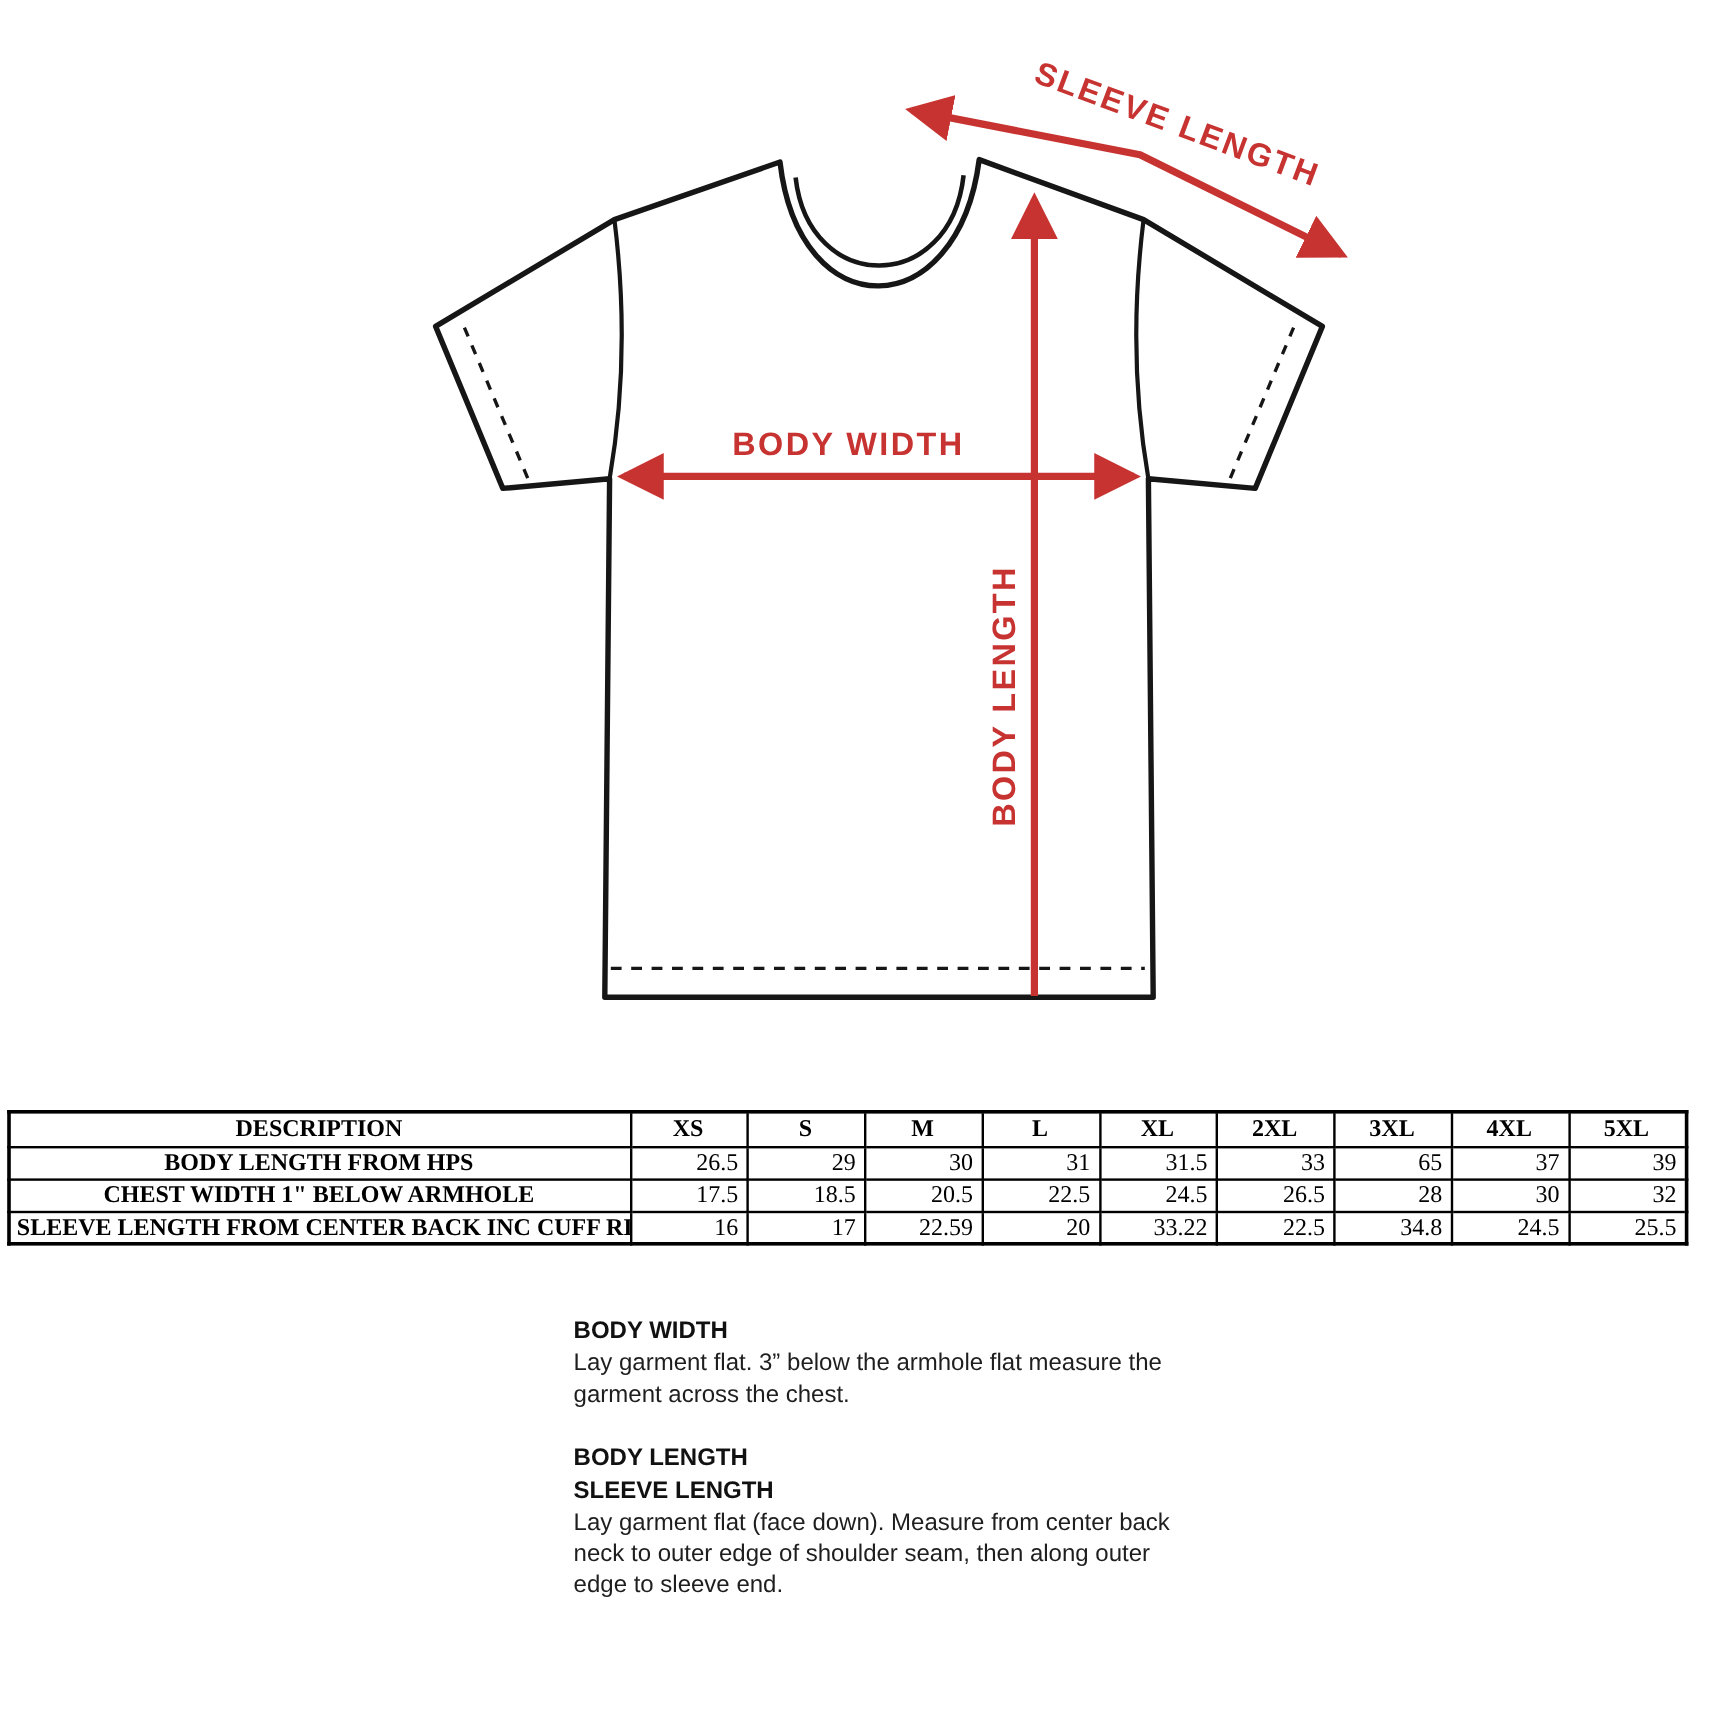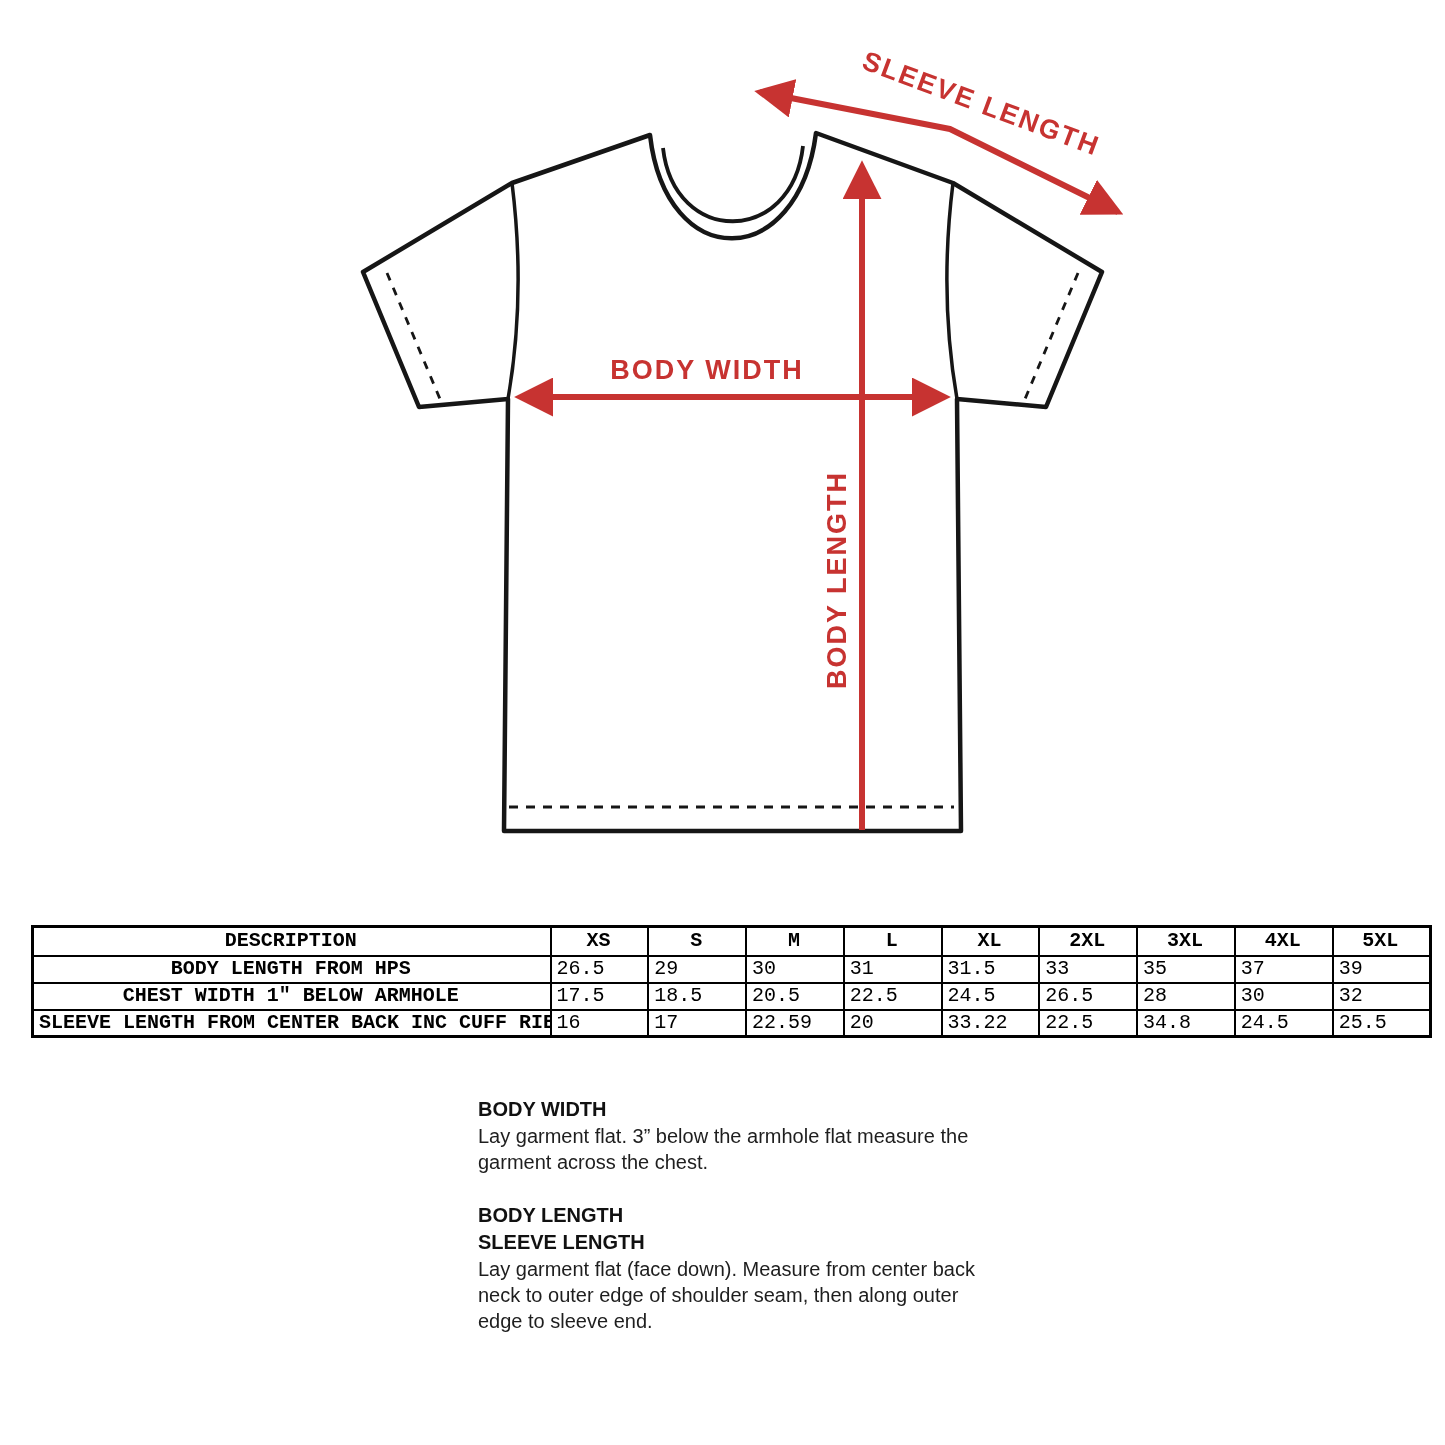--- a/index.html
+++ b/index.html
@@ -25,36 +25,36 @@
   .hem-dashed{fill:none;stroke:var(--outline);stroke-width:2.8;stroke-dasharray:9 8;}
   .red-line{fill:none;stroke:var(--accent);stroke-width:6;stroke-linejoin:round;}
   .red-label{
     fill:var(--accent);
     font-family:"Liberation Sans",sans-serif;
     font-weight:700;font-size:27px;letter-spacing:2px;
   }
 
   
   table.size-chart{
-    position:absolute;left:31px;top:925px;width:1401px;
+    position:absolute;left:6px;top:925px;width:1401px;
     border-collapse:collapse;table-layout:fixed;
-    font-family:Liberation Mono, monospace;
+    font-family:Liberation Serif, serif;
     font-size:20px;color:#000;
     border:3px solid #000;
   }
   table.size-chart th,table.size-chart td{
     border:2px solid #000;
     height:27px;padding:0 7px 0 5px;
     line-height:1;vertical-align:middle;
     white-space:nowrap;overflow:hidden;
   }
   table.size-chart thead th{font-weight:700;text-align:center;height:29px;}
   table.size-chart th.desc{width:518px;}
   table.size-chart tbody th.rowlabel{font-weight:700;text-align:center;}
-  table.size-chart tbody td{font-weight:400;}
+  table.size-chart tbody td{font-weight:400;text-align:right;}
 
   
   .notes{
     position:absolute;left:478px;top:1096px;width:512px;
     font-size:20px;line-height:26px;color:#1e1e1e;
   }
   .note h3{margin:0 0 1px 0;font-size:20px;font-weight:700;color:#111;}
   .note p{margin:0 0 27px 0;}
   .note:last-child p{margin-bottom:16px;}
 </style>
@@ -109,21 +109,21 @@
       </thead>
       <tbody>
         <tr>
           <th class="desc rowlabel">BODY LENGTH FROM HPS</th>
           <td>26.5</td>
           <td>29</td>
           <td>30</td>
           <td>31</td>
           <td>31.5</td>
           <td>33</td>
-          <td>35</td>
+          <td>65</td>
           <td>37</td>
           <td>39</td>
         </tr>
         <tr>
           <th class="desc rowlabel">CHEST WIDTH 1" BELOW ARMHOLE</th>
           <td>17.5</td>
           <td>18.5</td>
           <td>20.5</td>
           <td>22.5</td>
           <td>24.5</td>

